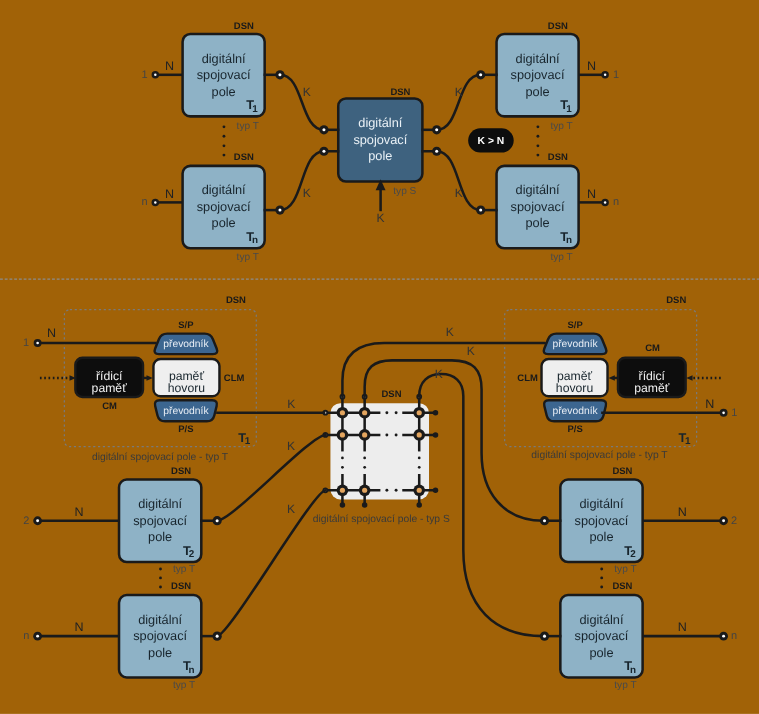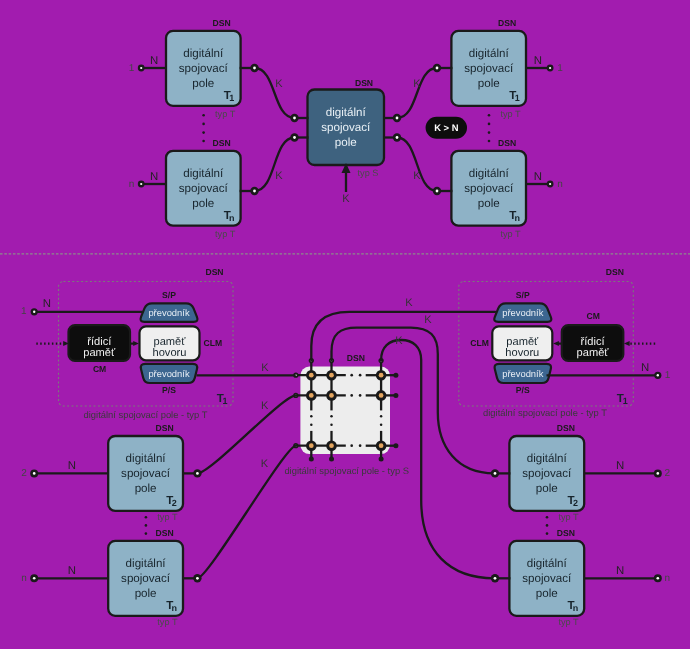--- a/index.html
+++ b/index.html
@@ -1,17 +1,17 @@
 <!DOCTYPE html>
 <html><head>
 <meta charset="utf-8">
 <style>
   html,body{margin:0;padding:0;background:#ffffff;}
   body{width:690px;height:649px;overflow:hidden;font-family:"Liberation Sans",sans-serif;}
-  #stage{position:relative;width:690px;height:649px;background:#a21caf;}
+  #stage{position:relative;width:690px;height:649px;background:#a16207;}
   svg#diagram{display:block;position:absolute;left:0;top:0;}
   #diagram text{font-family:"Liberation Sans",sans-serif;dominant-baseline:middle;text-rendering:geometricPrecision;}
   html{-webkit-font-smoothing:antialiased;}
   .t-dsn{font-size:8.6px;font-weight:bold;fill:#1a1a1a;text-anchor:middle;}
   .t-typ{font-size:9.2px;fill:#4a4a4a;text-anchor:middle;}
   .t-cap{font-size:9.4px;fill:#3a3a3a;text-anchor:middle;}
   .t-n{font-size:11.4px;fill:#222;text-anchor:middle;}
   .t-k{font-size:11px;fill:#333;text-anchor:middle;}
   .t-port{font-size:10px;fill:#444;text-anchor:middle;}
   .t-box{font-size:11.6px;fill:#17242c;text-anchor:middle;}

